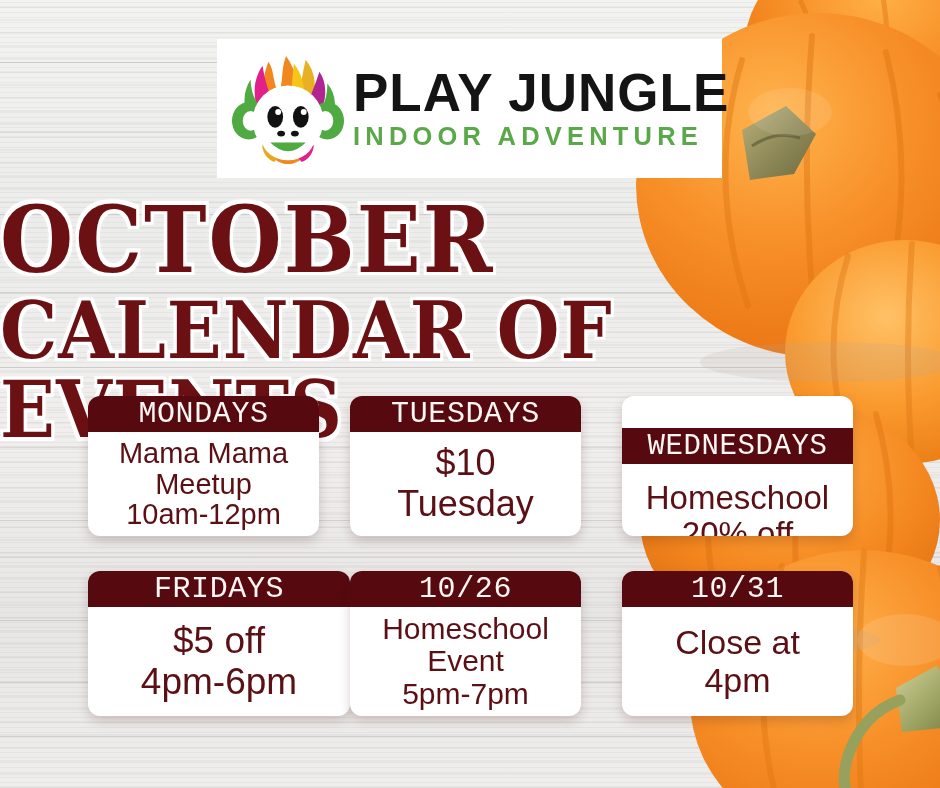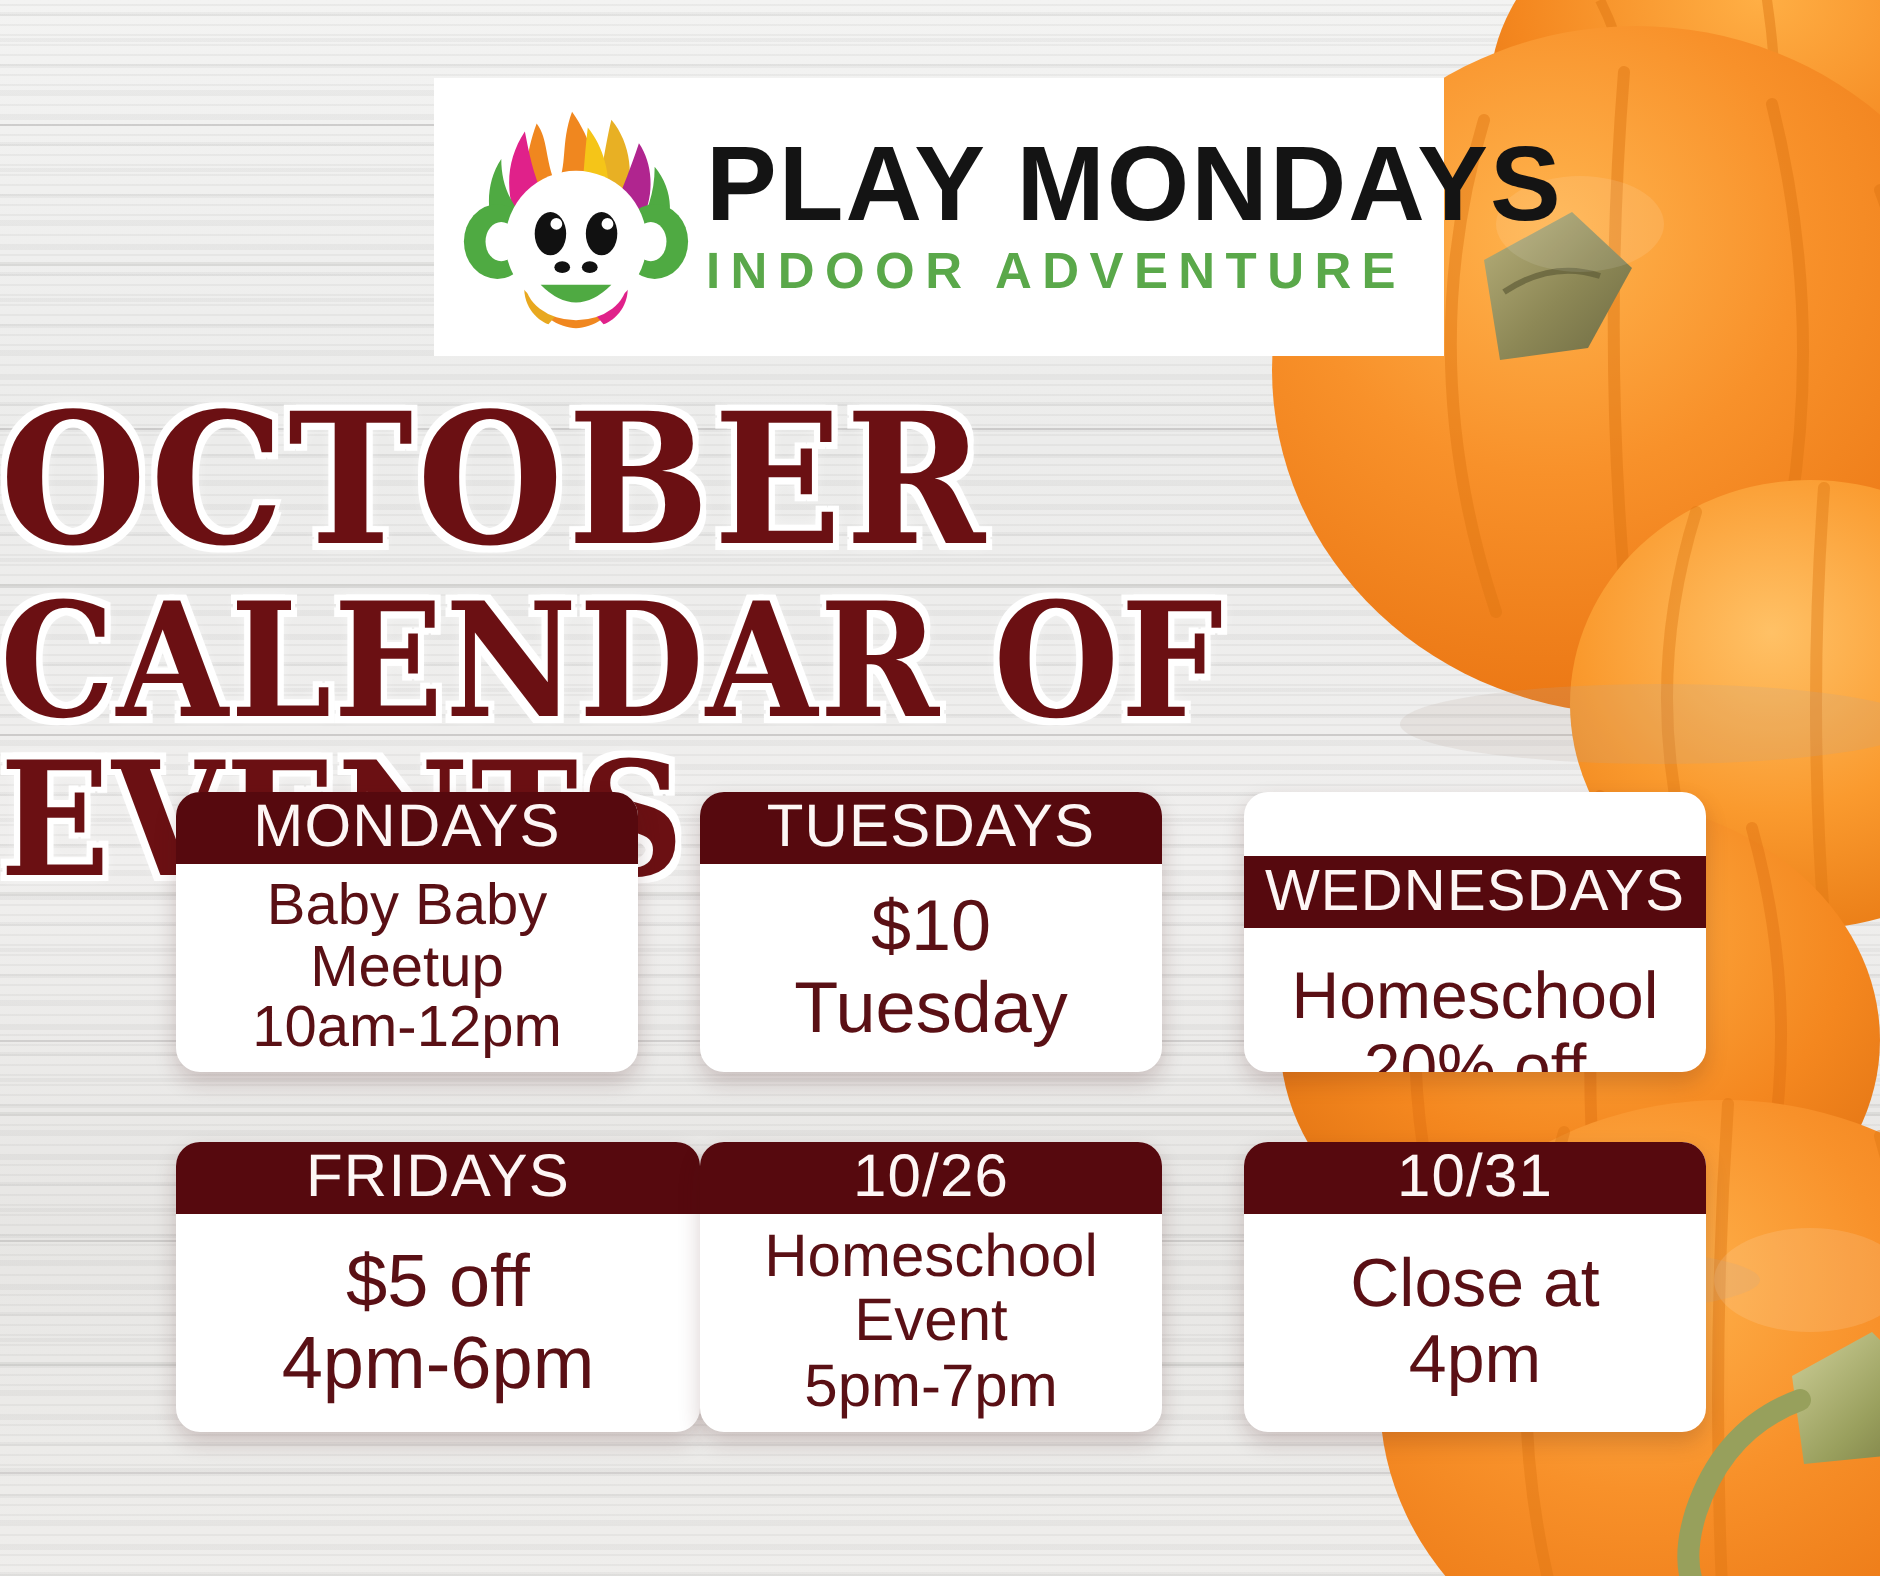--- a/index.html
+++ b/index.html
@@ -72,21 +72,21 @@
   
   #cards{position:absolute;left:0;top:0;width:940px;height:788px;}
   .card{
     position:absolute;border-radius:12px;overflow:hidden;
     background:#ffffff;
     box-shadow:0 5px 11px rgba(70,20,20,0.20);
   }
   .card-head{
     background:#56090e;color:#fdf6f5;
     text-align:center;
-    font-family:Liberation Sans, sans-serif;
+    font-family:Liberation Mono, monospace;
     font-weight:normal;
     letter-spacing:0.6px;
     display:flex;align-items:center;justify-content:center;
   }
   .card-body{
     color:#5a1015;text-align:center;
     font-family:"Liberation Sans", sans-serif;
     font-weight:normal;
     display:flex;flex-direction:column;align-items:center;justify-content:center;
     padding:2px 6px;box-sizing:border-box;
@@ -232,36 +232,36 @@
       <ellipse cx="73" cy="68" rx="8" ry="11" fill="#111111"></ellipse>
       <circle cx="50" cy="63" r="3" fill="#ffffff"></circle>
       <circle cx="76" cy="63" r="3" fill="#ffffff"></circle>
 
       <ellipse cx="53" cy="85" rx="4" ry="3" fill="#111111"></ellipse>
       <ellipse cx="67" cy="85" rx="4" ry="3" fill="#111111"></ellipse>
 
       <path d="M42 94 Q60 112 78 94 Z" fill="#4faa42"></path>
     </svg>
     <div id="logo-type">
-      <div id="logo-title">PLAY MONDAYS</div>
+      <div id="logo-title">PLAY JUNGLE</div>
       <div id="logo-sub">INDOOR ADVENTURE</div>
     </div>
   </div>
 
   <div id="headline">
     <span class="l1">OCTOBER</span>
     <span class="l2">CALENDAR OF EVENTS</span>
   </div>
 
   <div id="cards">
 
     <div class="card c-mon">
       <div class="card-head">MONDAYS</div>
       <div class="card-body">
-        <span>Baby Baby</span>
+        <span>Mama Mama</span>
         <span>Meetup</span>
         <span>10am-12pm</span>
       </div>
     </div>
 
     <div class="card c-tue">
       <div class="card-head">TUESDAYS</div>
       <div class="card-body">
         <span>$10</span>
         <span>Tuesday</span>

